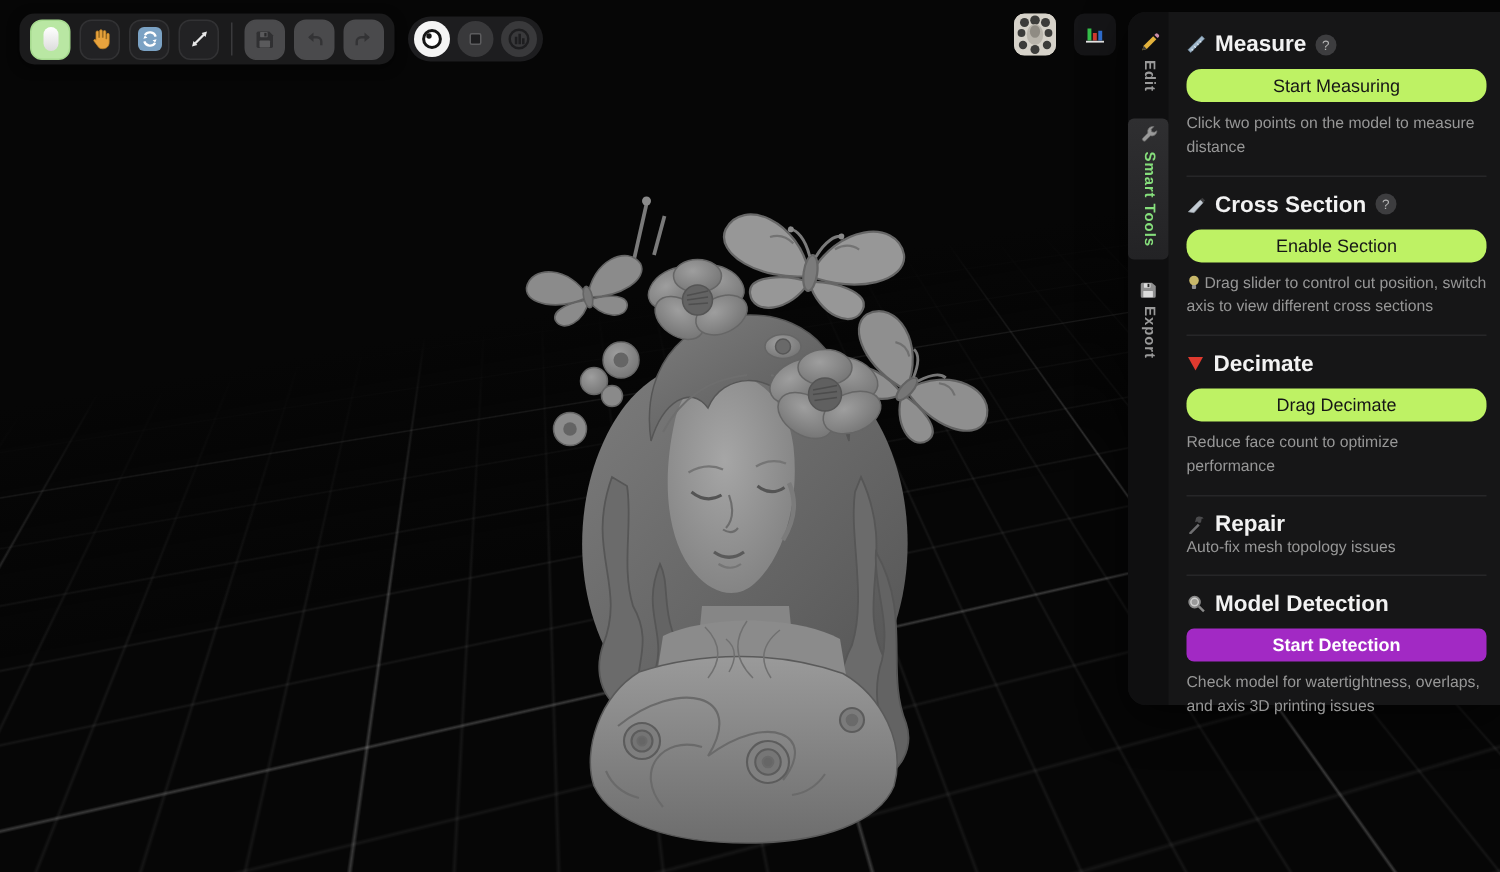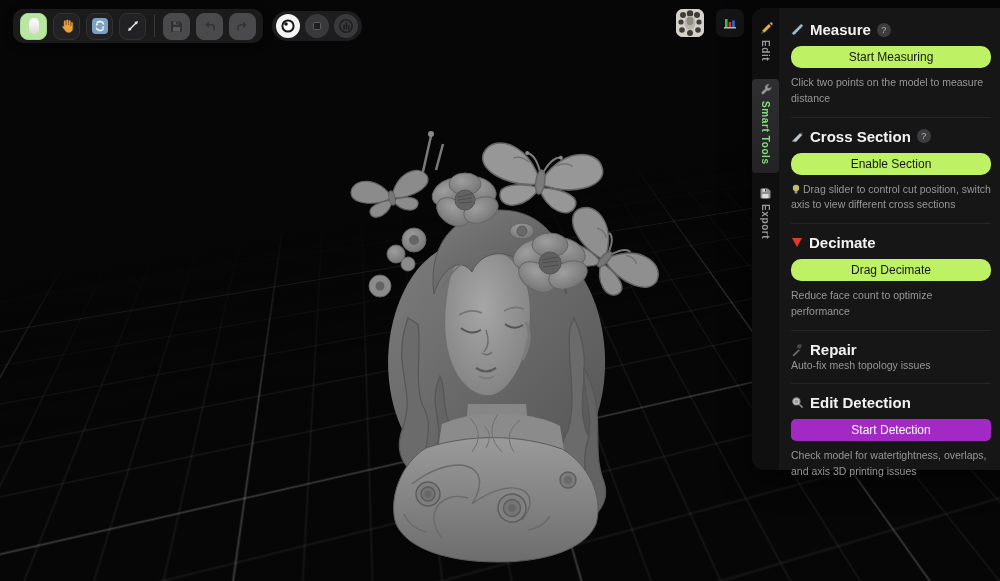--- a/index.html
+++ b/index.html
@@ -78,21 +78,21 @@
   .section:last-child { border-bottom:none; margin-bottom:0; }
   .sec-head { display:flex; align-items:center; gap:6px; }
   .sec-title { font-size:15px; font-weight:700; color:#f2f2f2; }
   .help-badge { width:14px; height:14px; border-radius:50%; background:#3d3d3f;
     color:#b5b5b5; font-size:9px; display:flex; align-items:center; justify-content:center;
     cursor:pointer; }
   .btn { display:block; width:100%; height:22px; margin:8px 0 7px;
     border:none; border-radius:5px; font-size:12px; cursor:pointer;
     font-family:"Liberation Sans", sans-serif; }
   .btn.green { background:#bef264; color:#161616;border-radius:10px; }
-  .btn.purple { background:#a229c4; color:#ffffff; font-weight:400; }
+  .btn.purple { background:#a229c4; color:#ffffff; font-weight:700; }
   .desc { font-size:10.5px; line-height:1.5; color:#979797; }
   .desc .bulb { display:inline-block; vertical-align:-2px; margin-right:2px; }
 
   svg { display:block; }
 </style>
 </head>
 <body>
 
 <div class="viewport">
   <div class="floor"></div>
@@ -431,20 +431,20 @@
       <div class="desc">Auto-fix mesh topology issues</div>
     </div>
 
     <div class="section">
       <div class="sec-head">
         <svg width="13" height="13" viewBox="0 0 13 13">
           <circle cx="5.4" cy="5.4" r="3.6" fill="#cfcfcf" stroke="#8a8a8a" stroke-width="1.2"></circle>
           <circle cx="5.4" cy="5.4" r="2" fill="#9a9a9a"></circle>
           <line x1="8.2" y1="8.2" x2="11.6" y2="11.6" stroke="#8a8a8a" stroke-width="1.6"></line>
         </svg>
-        <span class="sec-title">Edit Detection</span>
+        <span class="sec-title">Model Detection</span>
       </div>
       <button class="btn purple">Start Detection</button>
       <div class="desc">Check model for watertightness, overlaps, and axis 3D printing issues</div>
     </div>
 
   </div>
 </div>
 
 </body></html>

